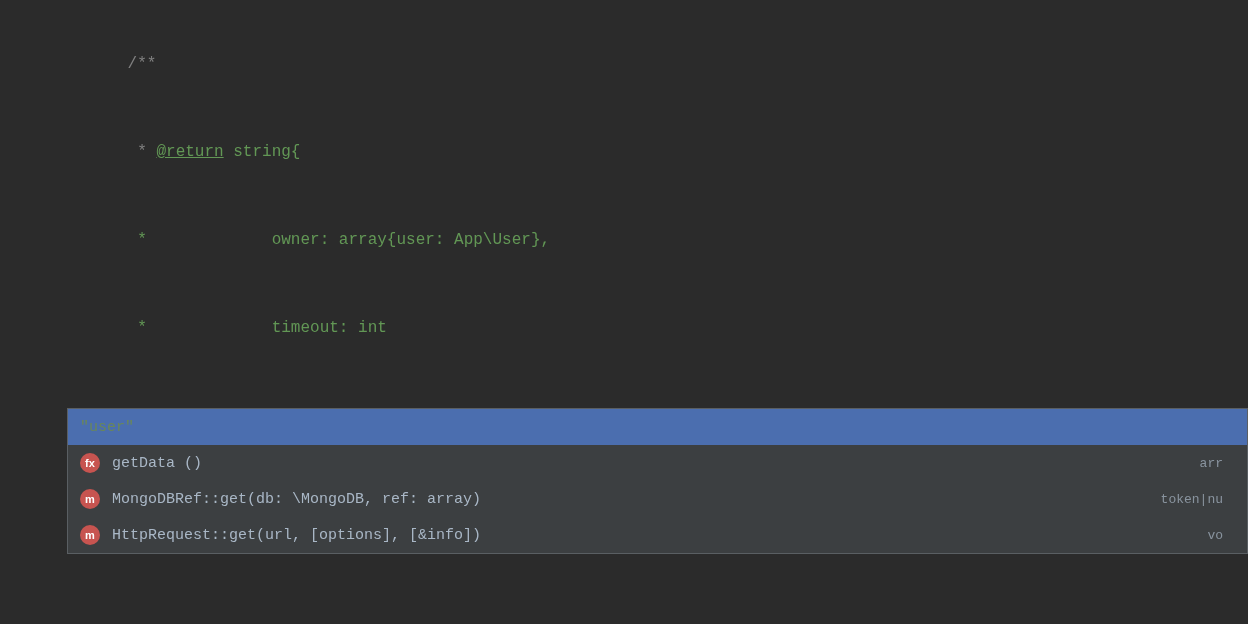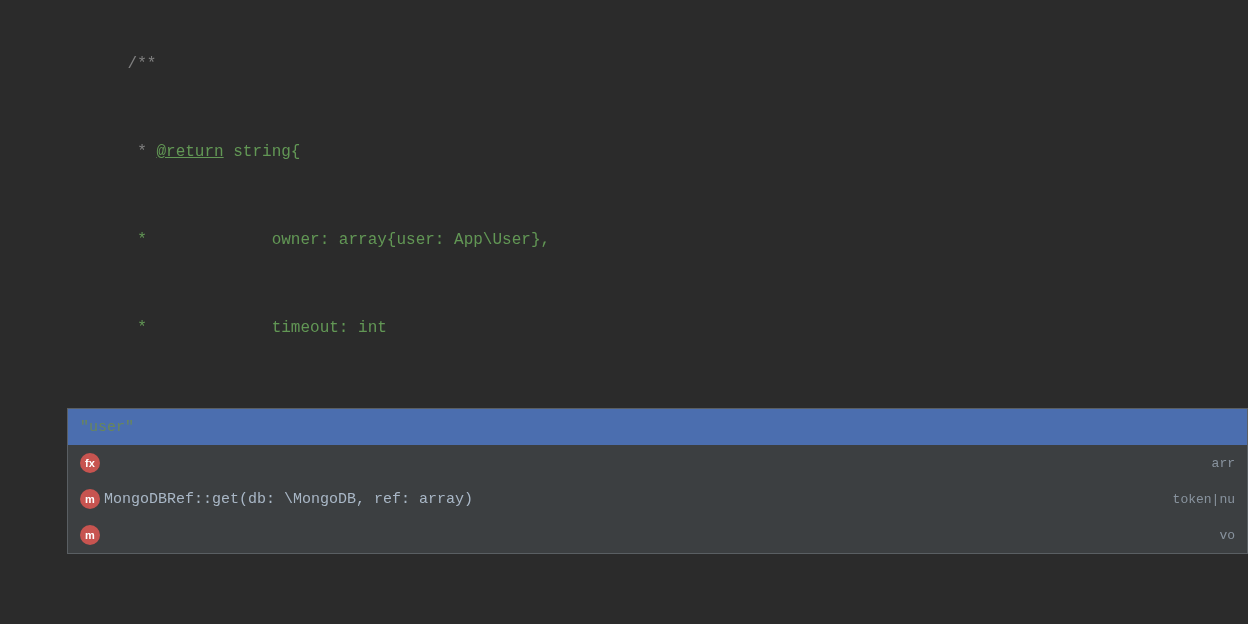--- a/index.html
+++ b/index.html
@@ -83,31 +83,31 @@
 
     .autocomplete-item .item-text {
       flex: 1;
     }
 
     .autocomplete-item .item-type {
       color: #a9b7c6;
       opacity: 0.7;
       font-size: 13px;
       position: absolute;
-      right: 12px;
+      right: 24px;
     }
 
     .icon-circle {
       width: 20px;
       height: 20px;
       border-radius: 50%;
       display: inline-flex;
       align-items: center;
       justify-content: center;
-      margin-right: 4px;
+      margin-right: 12px;
       font-size: 11px;
       font-weight: bold;
       font-family: Arial, sans-serif;
       flex-shrink: 0;
     }
 
     .icon-fx {
       background-color: #c75450;
       color: white;
     }
@@ -172,31 +172,37 @@
   <div class="autocomplete-dropdown">
 
     <div class="autocomplete-item selected">
       <div class="item-text">
         <span class="selected-string">"user"</span>
       </div>
     </div>
 
     <div class="autocomplete-item">
       <span class="icon-circle icon-fx">fx</span>
+      <div class="item-text">
+        <span>getData ()</span>
+      </div>
       <span class="item-type">arr</span>
     </div>
 
     <div class="autocomplete-item">
       <span class="icon-circle icon-m">m</span>
       <div class="item-text">
         <span>MongoDBRef::get(db: \MongoDB, ref: array)</span>
       </div>
       <span class="item-type">token|nu</span>
     </div>
 
     <div class="autocomplete-item">
       <span class="icon-circle icon-m">m</span>
+      <div class="item-text">
+        <span>HttpRequest::get(url, [options], [&amp;info])</span>
+      </div>
       <span class="item-type">vo</span>
     </div>
 
   </div>
 
 </div>
 
 </body></html>

